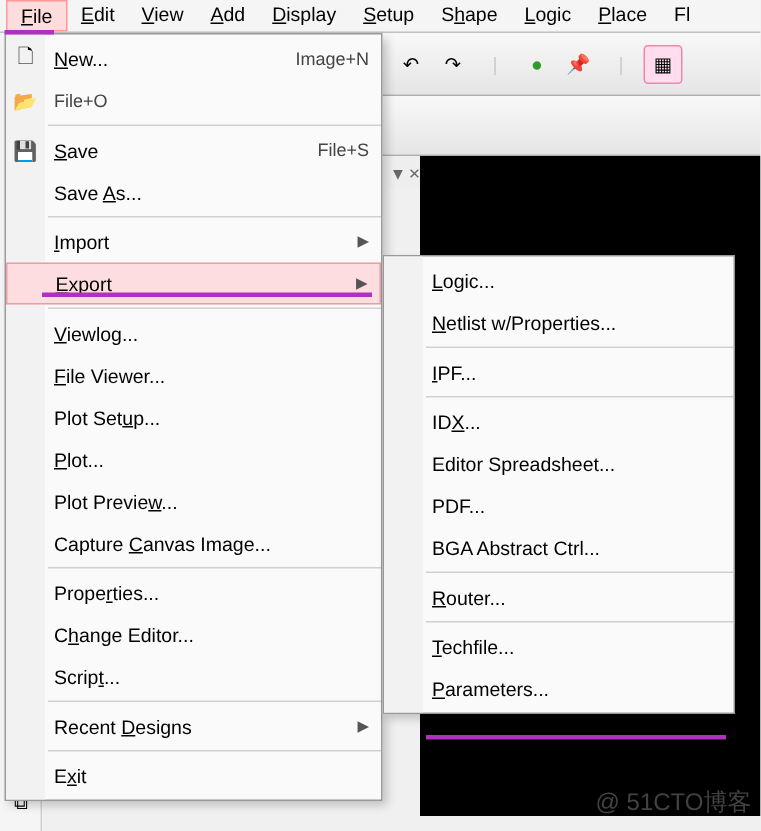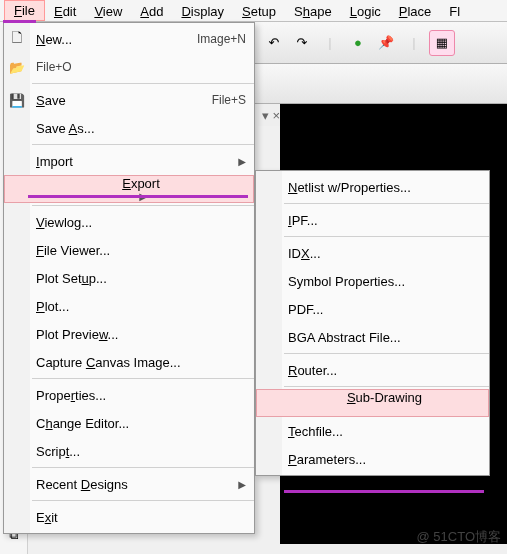--- a/index.html
+++ b/index.html
@@ -10,21 +10,21 @@
       width: 507px;
       height: 554px;
       overflow: hidden;
       position: relative;
     }
     .menubar {
       display: flex;
       background: #f5f5f5;
       height: 22px;
       border-bottom: 1px solid #c0c0c0;
-      align-items: flex-end;
+      align-items: flex-start;
       padding-left: 4px;
     }
     .menubar-item {
       padding: 2px 9px;
       cursor: default;
       color: #000;
     }
     .menubar-item.active {
       background: #fdd;
       border: 1px solid #f99;
@@ -86,21 +86,20 @@
       display: flex;
       align-items: center;
       height: 28px;
       padding-left: 32px;
       padding-right: 8px;
       cursor: default;
     }
     .menu-item.highlighted {
       background: #fddde0;
       border: 1px solid #e8a0a8;
-      flex-direction: column;
     }
     .menu-item .ulabel .ul { text-decoration: underline; }
     .menu-item .ulabel { flex: 1; }
     .menu-item .shortcut { color: #444; font-size: 12px; }
     .menu-item .arrow { color: #555; font-size: 10px; margin-left: 4px; }
     .menu-sep {
       height: 1px;
       background: #d0d0d0;
       margin: 2px 0 2px 28px;
     }
@@ -123,21 +122,21 @@
       background: #000;
     }
     .tab-strip {
       position: absolute;
       top: 104px; height: 22px; left: 258px; background:#eee;
       padding-left: 4px; display:flex; align-items:center; gap:4px;
     }
     .tab-x { font-family: Arial; color:#666; }
     .watermark {
       position: absolute; bottom: 8px; right: 6px;
-      color: rgba(120,120,120,0.55); font-size: 13px; margin-top: 38px;
+      color: rgba(120,120,120,0.55); font-size: 16px; margin-top: 38px;
     }
     .annot-underline {
       position: absolute; height: 3px; background: #b030c0;
     }
   </style>
 </head>
 <body>
 
 <div class="menubar">
   <div class="menubar-item active"><span class="ulabel"><span class="ul">F</span>ile</span></div>
@@ -252,47 +251,47 @@
   </div>
   <div class="menu-sep"></div>
   <div class="menu-item">
       <span class="ulabel">E<span class="ul">x</span>it</span>
     </div>
 </div>
 
 <div class="submenu">
   <div class="menu-gutter"></div>
   <div class="menu-item">
+      <span class="ulabel"><span class="ul">L</span>ogic...</span>
+    </div>
+  <div class="menu-item">
       <span class="ulabel"><span class="ul">N</span>etlist w/Properties...</span>
     </div>
   <div class="menu-sep"></div>
   <div class="menu-item">
       <span class="ulabel"><span class="ul">I</span>PF...</span>
     </div>
   <div class="menu-sep"></div>
   <div class="menu-item">
       <span class="ulabel">ID<span class="ul">X</span>...</span>
     </div>
   <div class="menu-item">
-      <span class="ulabel">Symbol Properties...</span>
+      <span class="ulabel">Editor Spreadsheet...</span>
     </div>
   <div class="menu-item">
       <span class="ulabel">PDF...</span>
     </div>
   <div class="menu-item">
-      <span class="ulabel">BGA Abstract File...</span>
+      <span class="ulabel">BGA Abstract Ctrl...</span>
     </div>
   <div class="menu-sep"></div>
   <div class="menu-item">
       <span class="ulabel"><span class="ul">R</span>outer...</span>
     </div>
   <div class="menu-sep"></div>
-  <div class="menu-item highlighted">
-      <span class="ulabel"><span class="ul">S</span>ub-Drawing</span>
-    </div>
   <div class="menu-item">
       <span class="ulabel"><span class="ul">T</span>echfile...</span>
     </div>
   <div class="menu-item">
       <span class="ulabel"><span class="ul">P</span>arameters...</span>
     </div>
 
 </div>
 
 <div class="annot-underline" style="top:20px; left:3px; width:33px;"></div>

